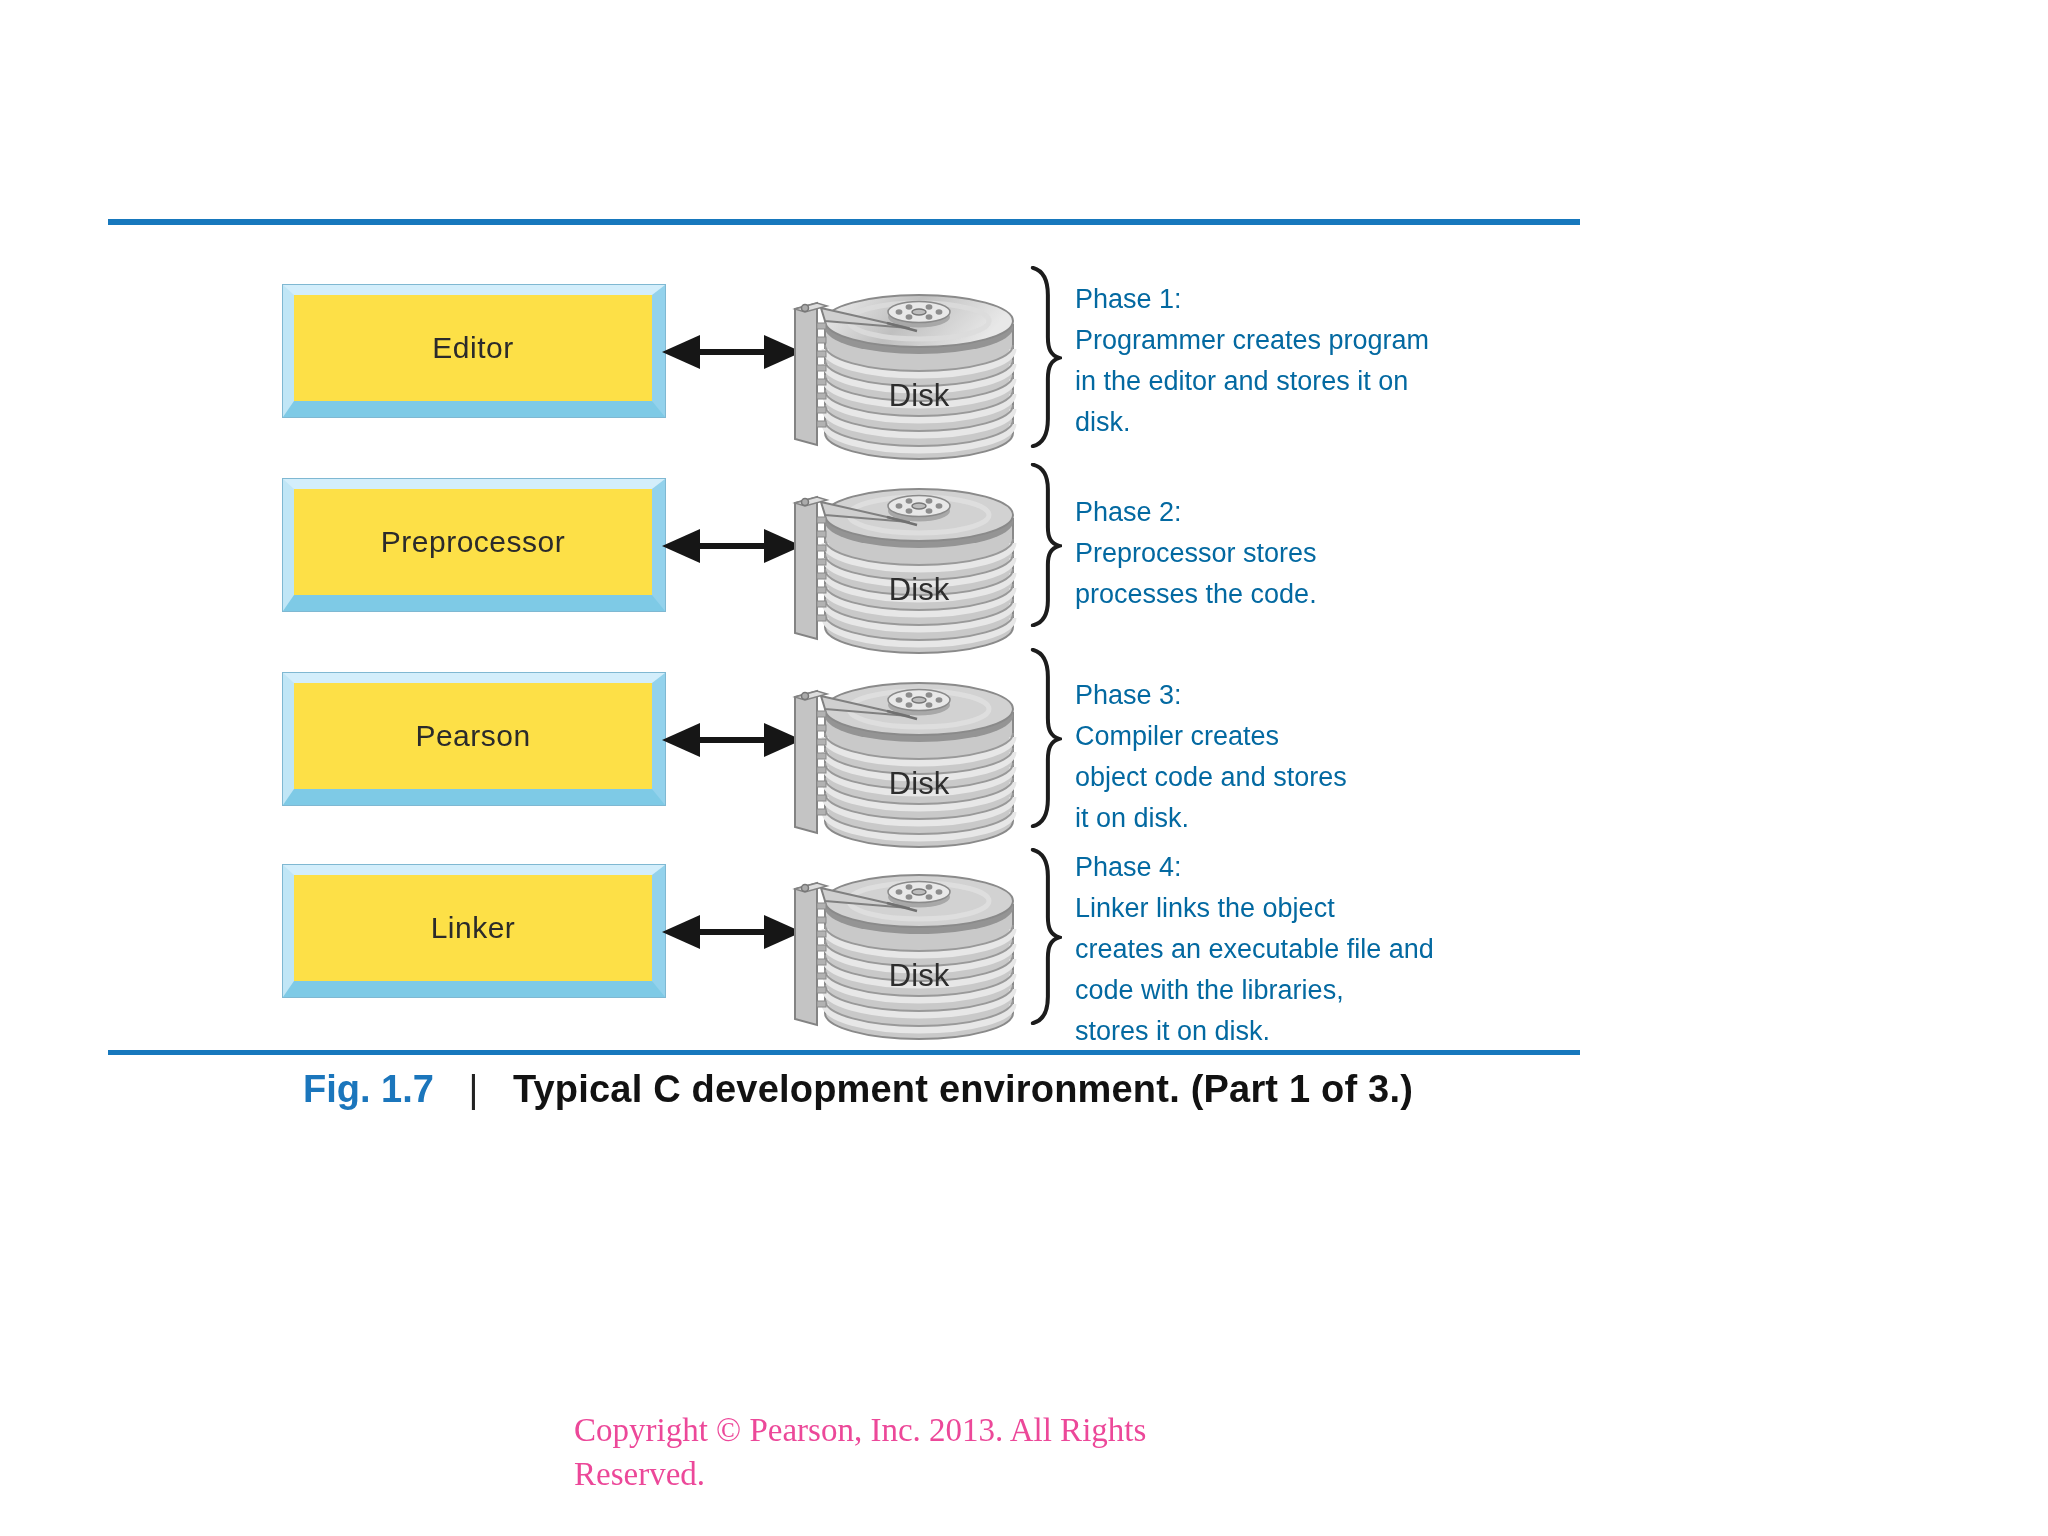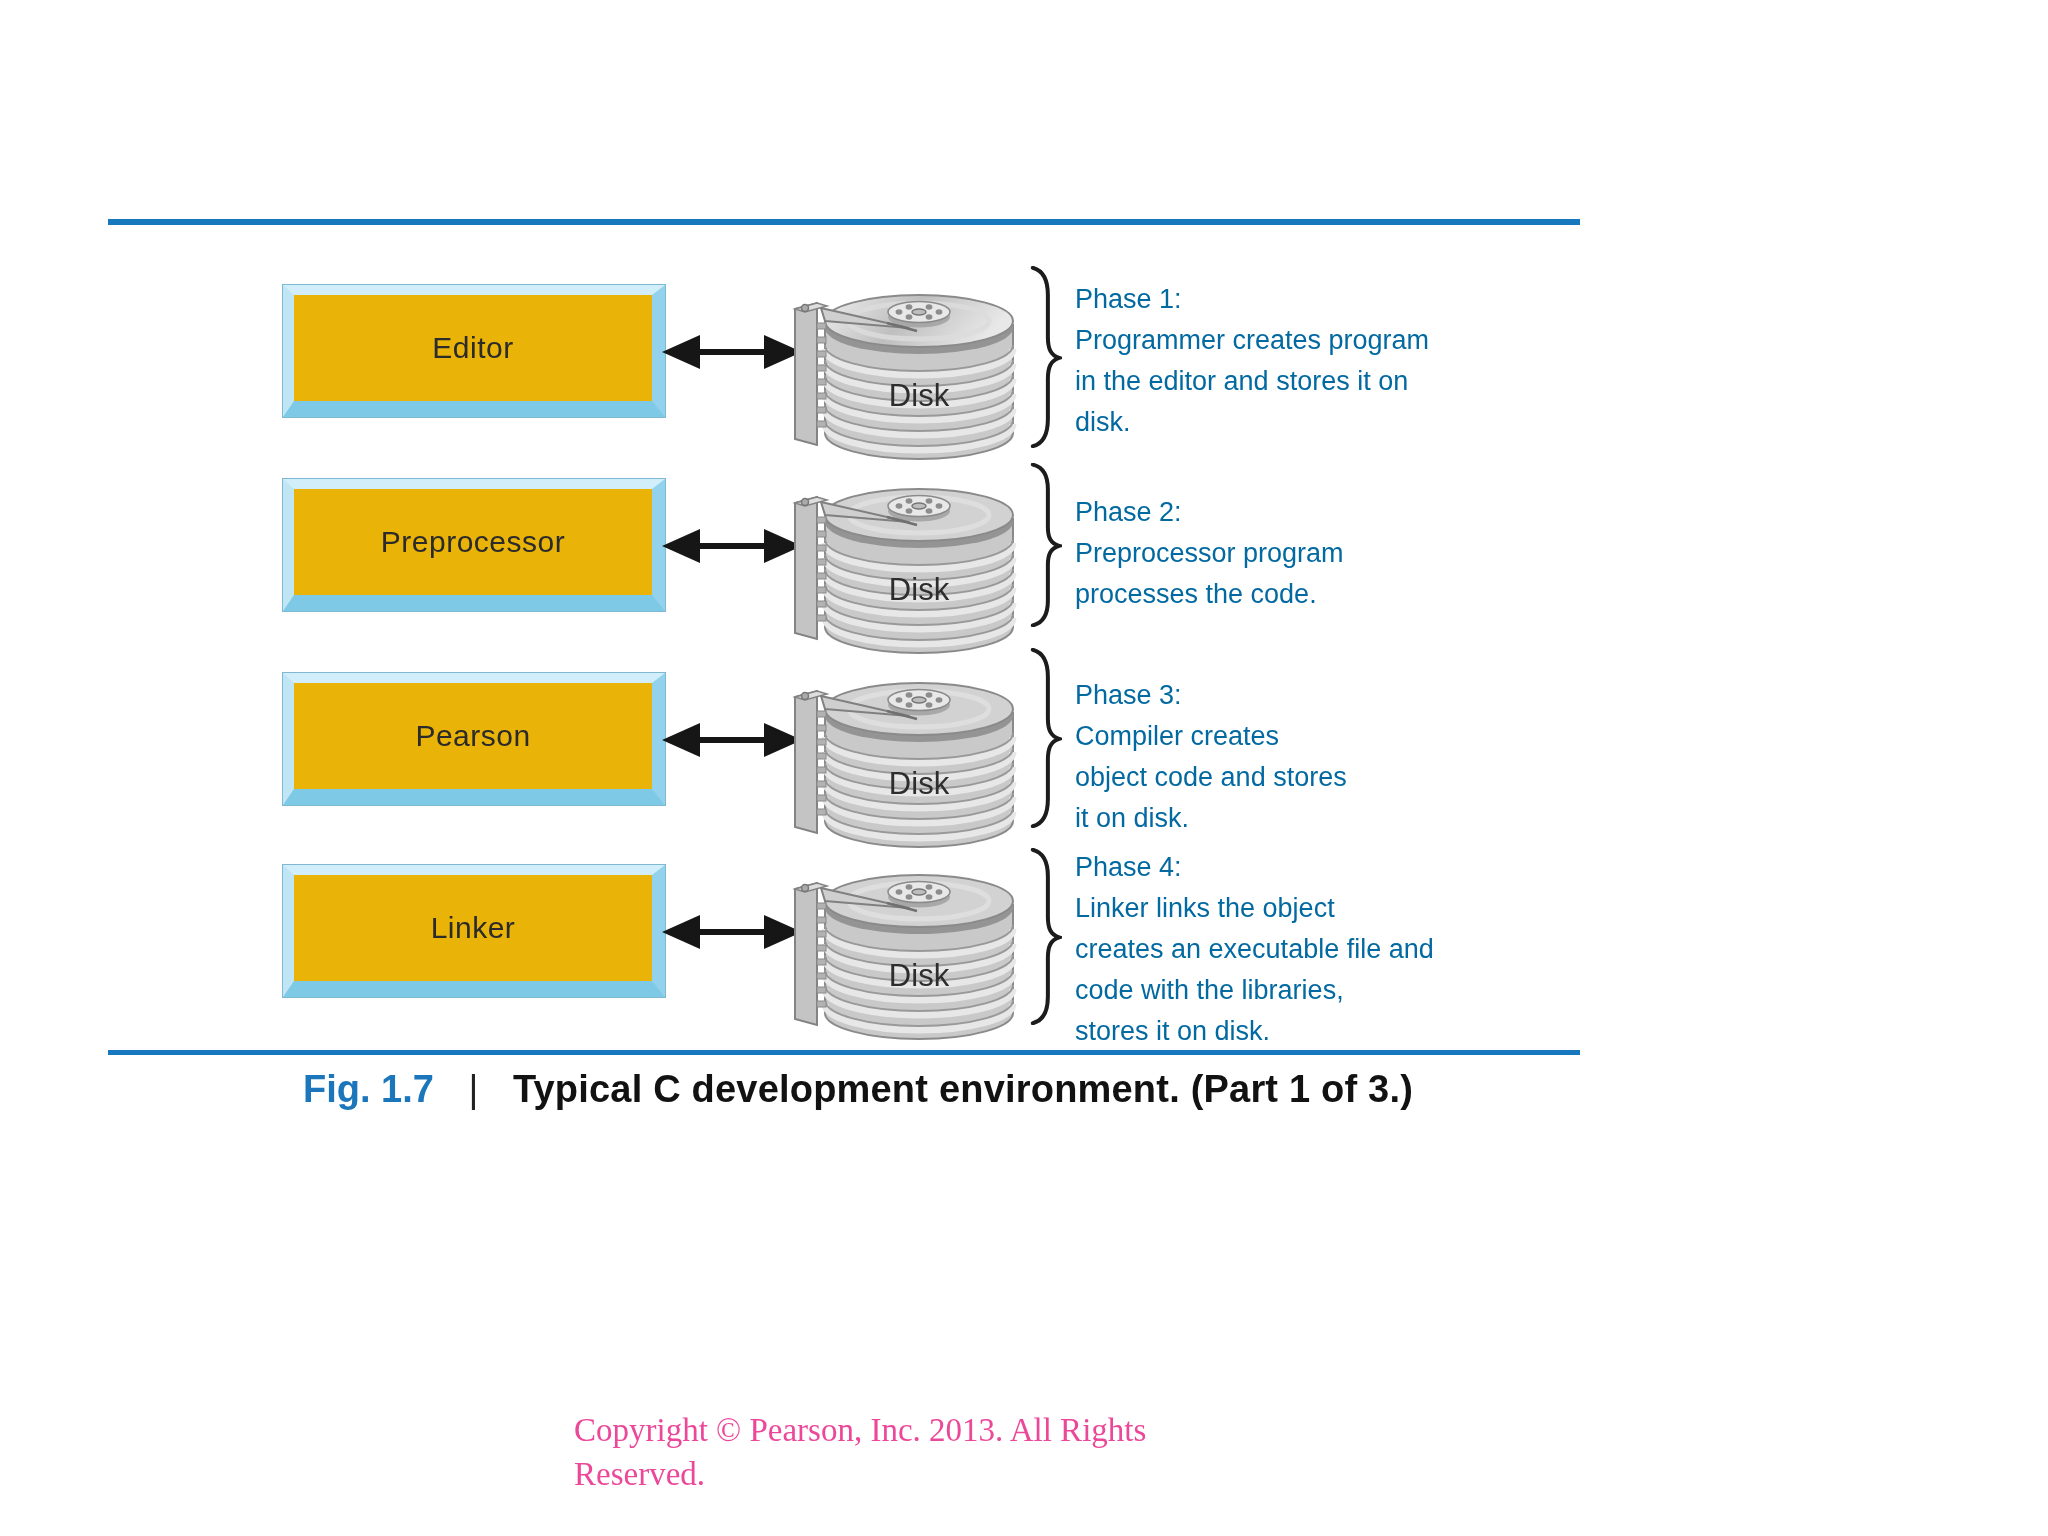--- a/index.html
+++ b/index.html
@@ -7,21 +7,21 @@
         font-family:"Liberation Sans",sans-serif;}
 
   .rule{position:absolute;left:108px;width:1472px;background:#1778bd;}
   .rule.top{top:219px;height:6px;}
   .rule.bottom{top:1050px;height:5px;}
 
   .row{position:absolute;left:0;top:0;width:2048px;height:0;}
 
   
   .pbox{position:absolute;left:283px;top:0;width:382px;height:132px;box-sizing:border-box;
-        background:#eab308;
+        background:#fde047;
         border-top:10px solid #d3eefb;
         border-left:11px solid #c0e6f6;
         border-right:13px solid #93d2ec;
         border-bottom:16px solid #7ecae6;
         box-shadow:0 0 0 1px #7fb8d2;
         display:flex;align-items:center;justify-content:center;}
   .pbox-label{font-size:30px;color:#2b2b2b;letter-spacing:.5px;}
 
   
   .arrow{position:absolute;left:662px;top:50px;width:140px;height:34px;}
@@ -194,21 +194,21 @@
           </g>
         </defs>
       </svg>
       <div class="disk-label">Disk</div>
     </div>
     <svg class="brace" style="top:-16px;height:164px" viewBox="0 0 34 200" preserveAspectRatio="none">
       <path d="M 3 2 C 14 5 19 15 19 32 L 19 78 C 19 91 22 98 31 101 C 22 104 19 111 19 124 L 19 168 C 19 185 14 195 3 198" fill="none" stroke="#1c1c1c" stroke-width="4" stroke-linecap="round" vector-effect="non-scaling-stroke"></path>
     </svg>
     <div class="phase" style="top:13px">
       <div>Phase 2:</div>
-      <div>Preprocessor program</div>
+      <div>Preprocessor stores</div>
       <div>processes the code.</div>
     </div>
   </div>
 
   <div class="row" style="top:673px">
     <div class="pbox">
       <span class="pbox-label">Pearson</span>
     </div>
     <div class="arrow">
       <span class="head-l"></span>

